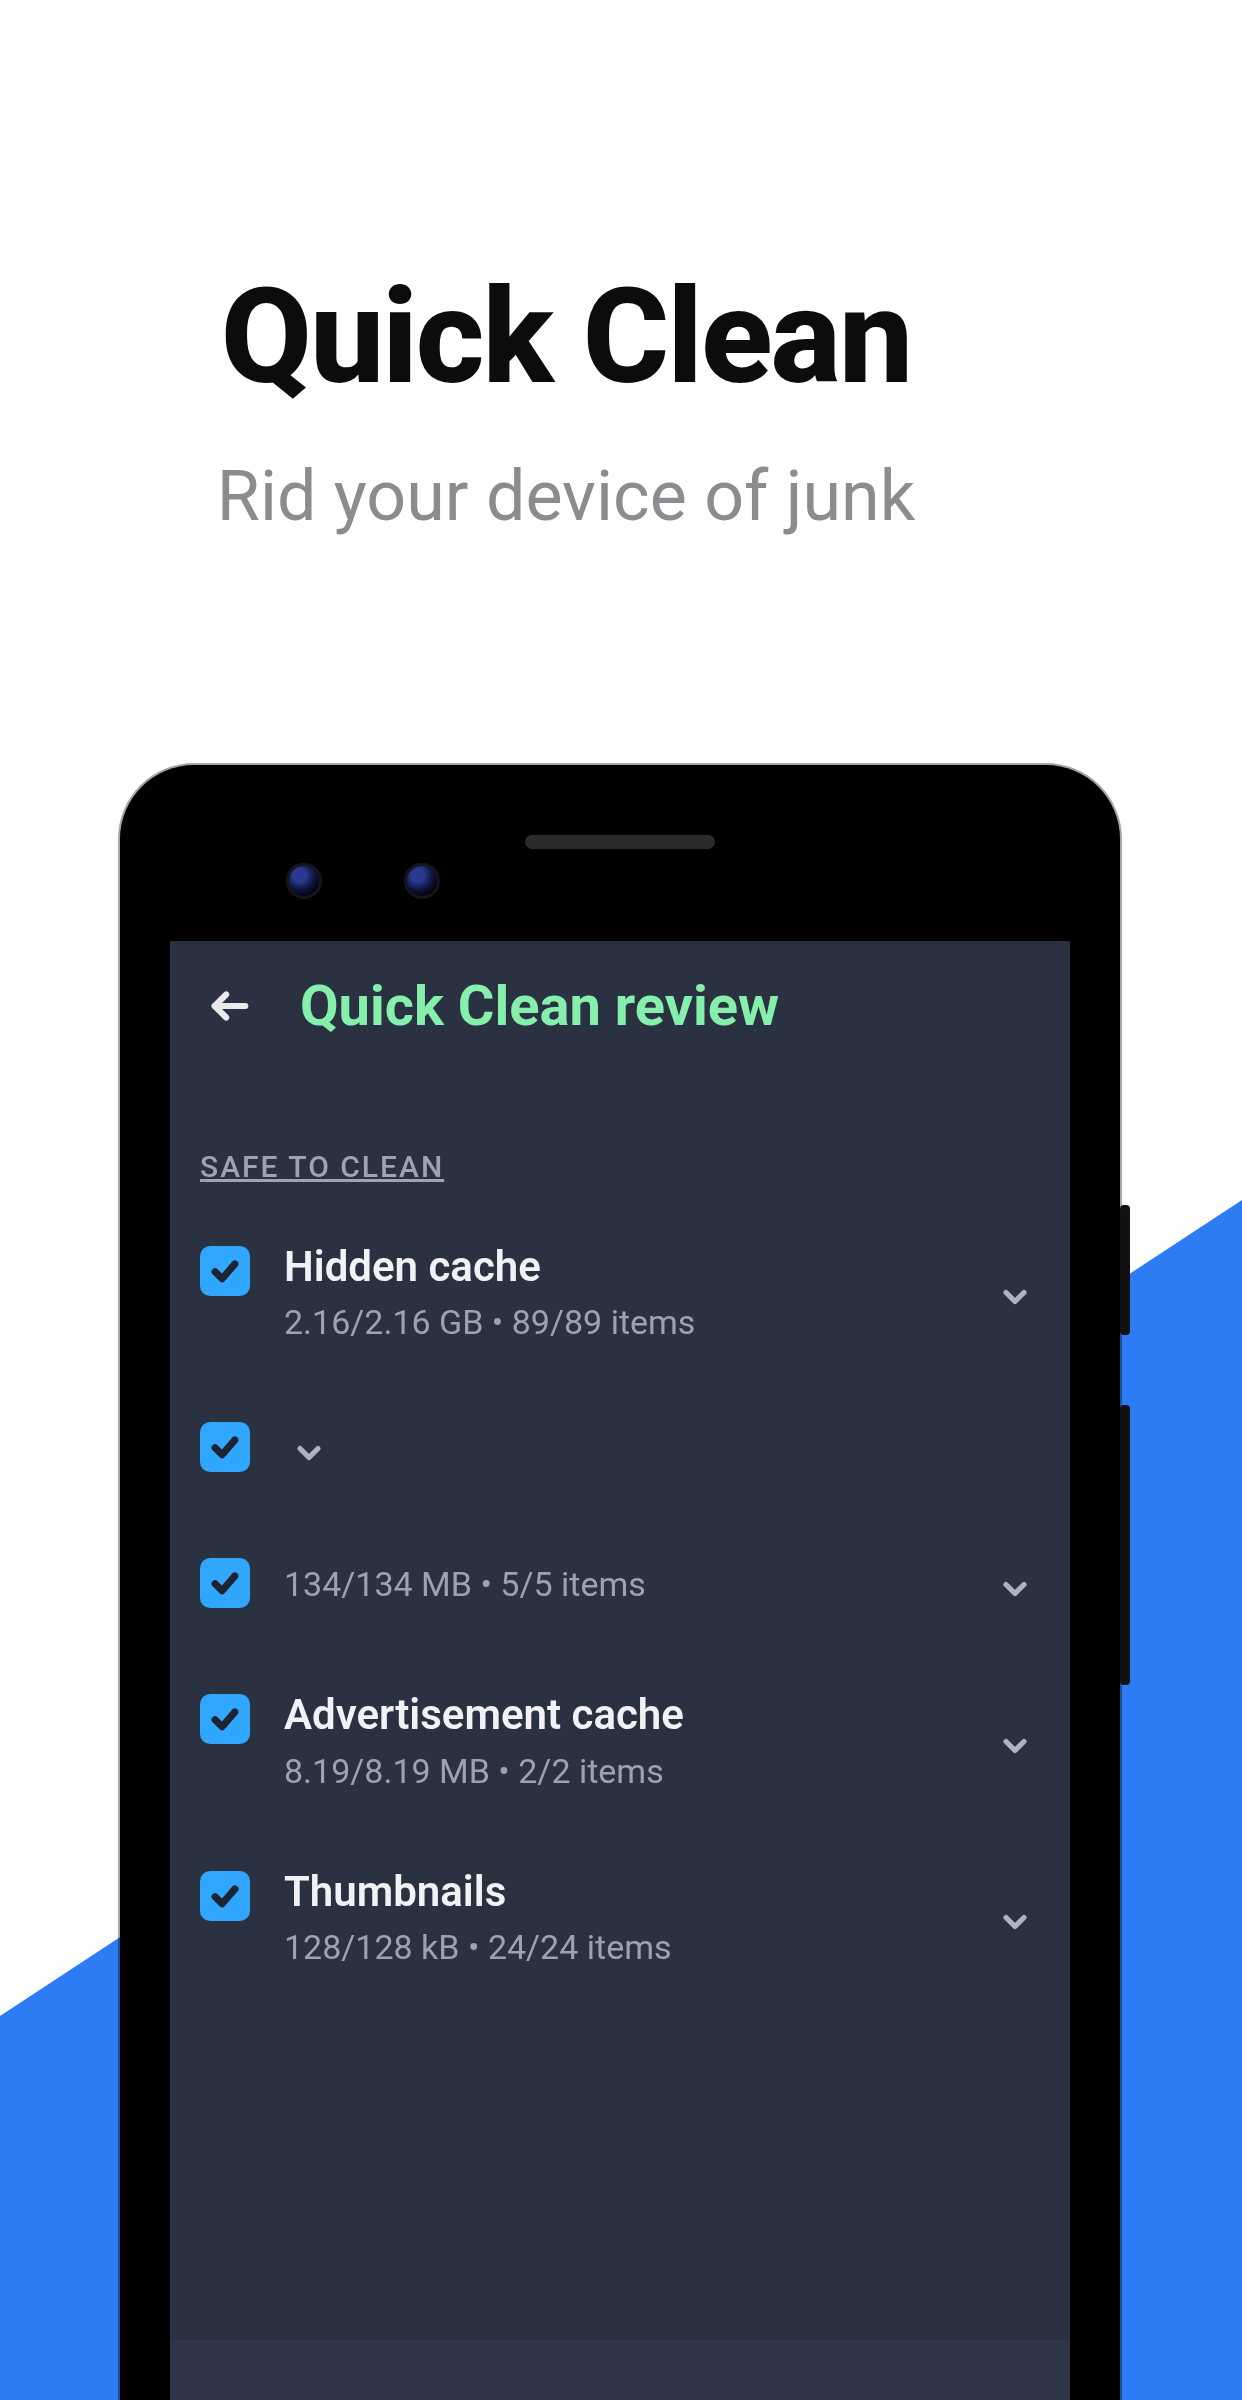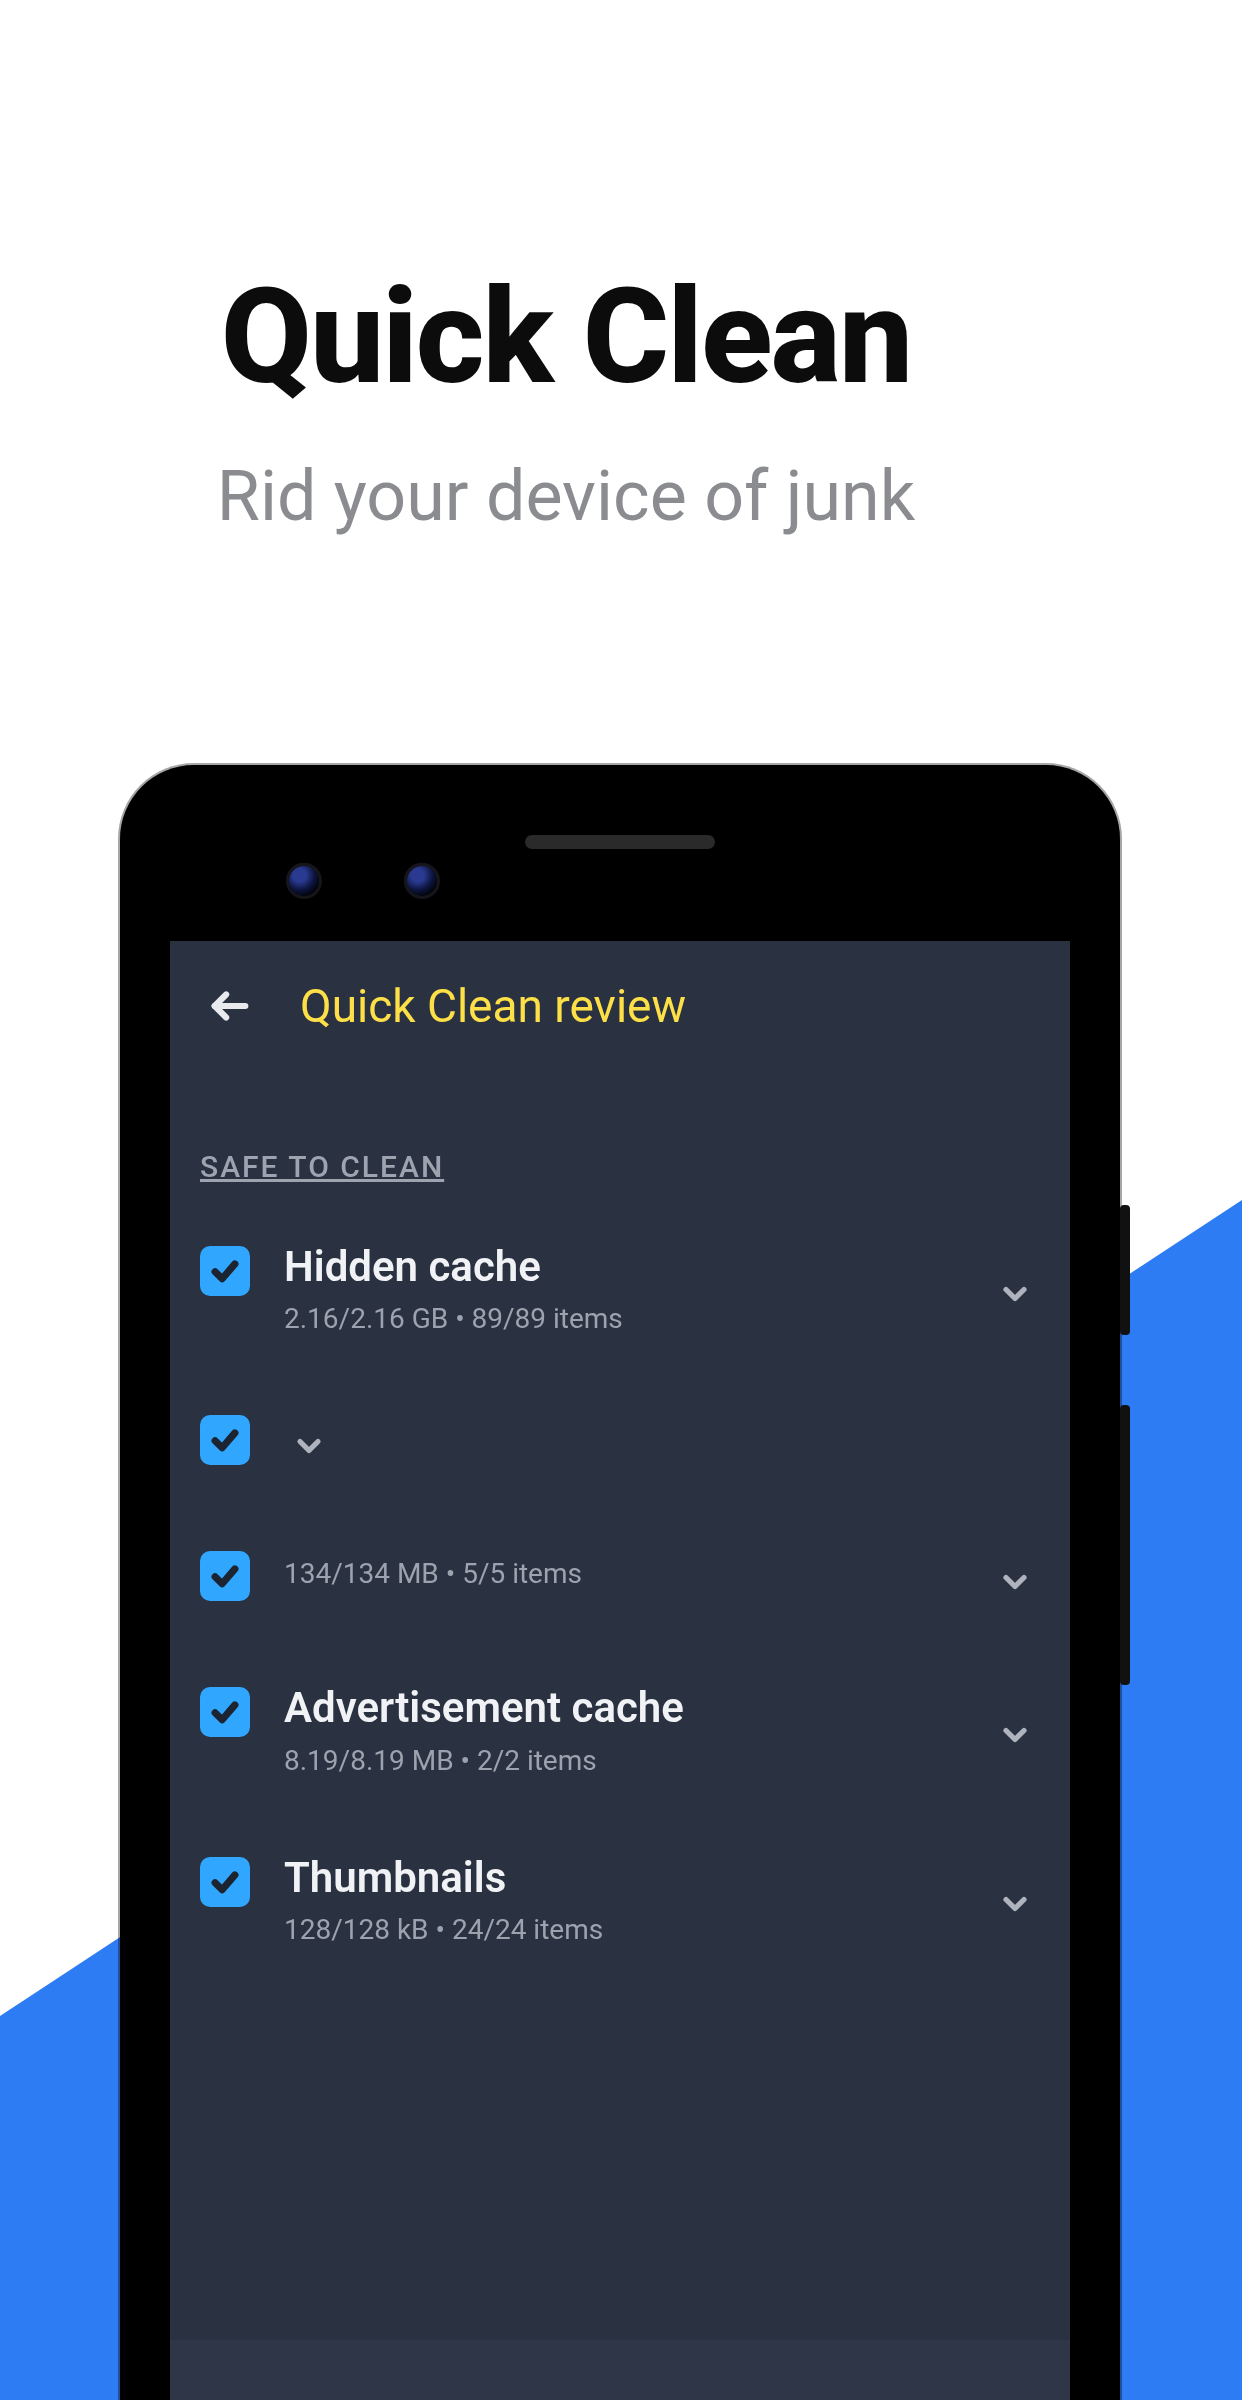--- a/index.html
+++ b/index.html
@@ -51,34 +51,34 @@
     
     .screen{
       position:absolute; left:34px; right:34px; top:160px; bottom:0;
       background:#2a3140; 
       overflow:hidden;
     }
     
     .appbar{ display:flex; align-items:center; height:130px; padding:0 30px; gap:40px; }
     .back-btn{ width:60px; height:60px; display:flex; align-items:center; justify-content:center; color:#e8eaee; }
     .back-btn svg{ width:46px; height:46px; stroke:#e8eaee; stroke-width:3.2; fill:none; stroke-linecap:round; stroke-linejoin:round;}
-    .app-title{ font-size:46px; font-weight:400; color:#fde047; }
+    .app-title{ font-size:56px; font-weight:700; color:#86efac; }
     .section-label{ padding:78px 30px 20px; font-size:30px; letter-spacing:2px; color:#9ea4af; font-weight:500;text-decoration:underline; }
     
     .list{ display:flex; flex-direction:column; padding:0 10px; }
     .row{ display:flex; align-items:flex-start; gap:34px; padding:38px 20px 38px 20px; }
     .checkbox{
       width:50px; height:50px; border-radius:10px; background:#31a6ff;
       display:flex; align-items:center; justify-content:center; flex:0 0 auto;
       margin-top:4px;
     }
     .checkbox svg{ width:34px; height:34px; stroke:#1c2431; stroke-width:5; fill:none; stroke-linecap:round; stroke-linejoin:round;}
     .row-main{ flex:1 1 auto; min-width:0; }
     .row-title{ font-size:42px; font-weight:600; color:#f0f2f5; line-height:1.2; }
-    .row-sub{ font-size:28px; color:#9da3ae; margin-top:10px; }
+    .row-sub{ font-size:34px; color:#9da3ae; margin-top:10px; }
     .chev{ flex:0 0 auto; width:50px; height:50px; display:flex; align-items:center; justify-content:center; align-self:center; margin-top:10px;}
     .chev svg{ width:36px; height:36px; stroke:#aeb3bd; stroke-width:3.5; fill:none; stroke-linecap:round; stroke-linejoin:round;}
     .bottom-shade{ position:absolute; left:0; right:0; bottom:0; height:60px; background:#2f3647; }
   </style>
 </head>
 <body>
 
 <div class="canvas">
   <div class="wedge"></div>
 

